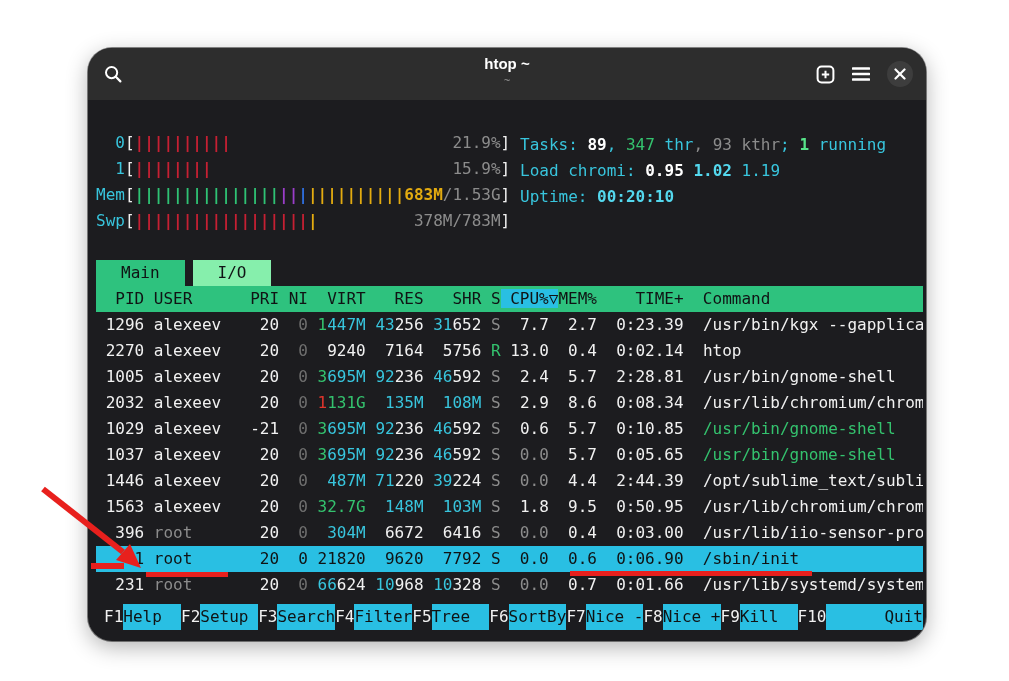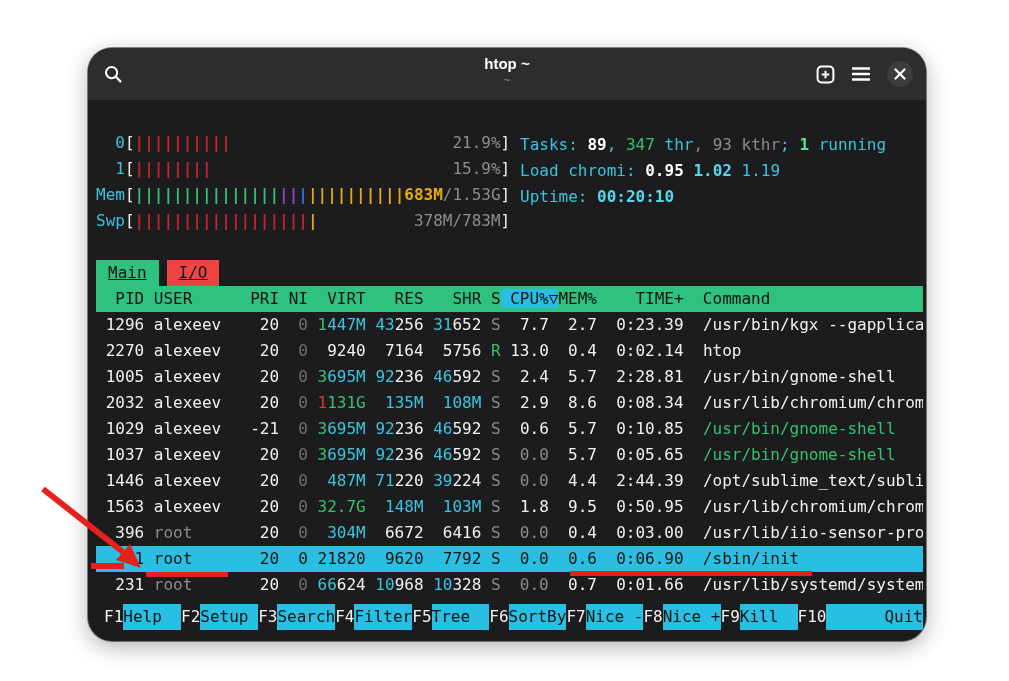--- a/index.html
+++ b/index.html
@@ -29,23 +29,23 @@
   .c{color:#38c5dd}.cb{color:#54d8ee;font-weight:bold}
   .g{color:#34c26e}.gb{color:#57e389;font-weight:bold}
   .r{color:#e0352c}.y{color:#e3ab10;font-weight:bold}.k{color:#101314}
   .bar{font-weight:bold}
   .bred{color:#c62033}.bgreen{color:#2fc274}.byellow{color:#e3ab10}
   .bpurple{color:#9a3dc9}.bblue{color:#2f6fe0}
   .stats{position:absolute;left:432px;top:32px;}
   .stats .line{margin-left:0;}
   
   .tabs{margin:26px 0 0 8px;height:26px;white-space:pre;}
-  .tab{display:inline-block;height:26px;padding:0 12px;color:#101314;cursor:pointer;text-decoration:underline;}
+  .tab{display:inline-block;height:26px;padding:0 25px;color:#101314;cursor:pointer;}
   .tab-green{background:#2ec27e;}
-  .tab-blue{background:#ef4444;margin-left:8px;}
+  .tab-blue{background:#86efac;margin-left:8px;}
   .strip{margin-left:8px;margin-right:3px;}
   .thead{background:#2ec27e;color:#101314;height:26px;white-space:pre;overflow:hidden;}
   .hdr{color:#101314}
   .hdrsel{color:#101314;background:#29bfe3;}
   .row{height:26px;white-space:pre;overflow:hidden;cursor:default;}
   .row.sel{background:#29bfe3;}
   
   .fnbar{display:flex;white-space:pre;margin-left:16px;margin-right:3px;margin-top:6px;height:26px;overflow:hidden;}
   .fkey{color:#f1f1f1;flex:0 0 auto;}
   .flabel{color:#101314;background:#29bfe3;flex:0 0 auto;cursor:pointer;text-align:right;}

